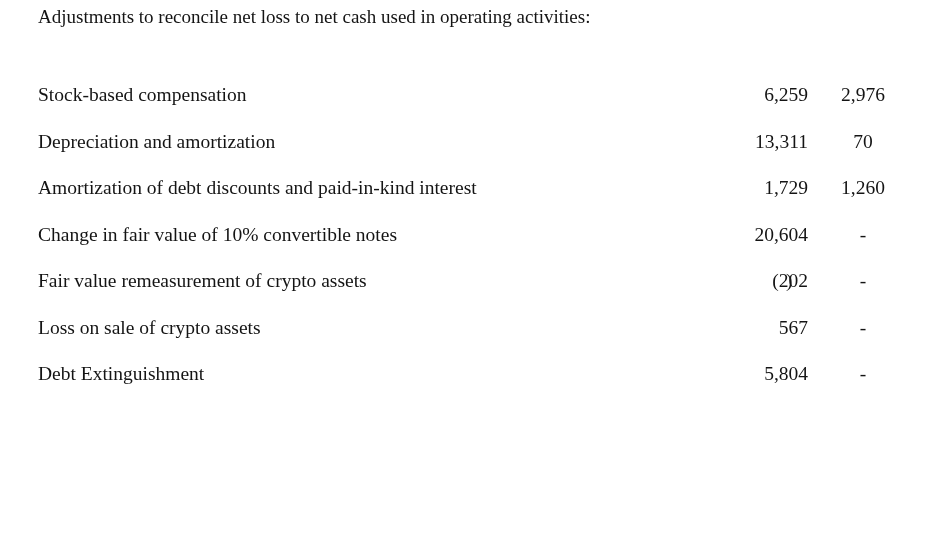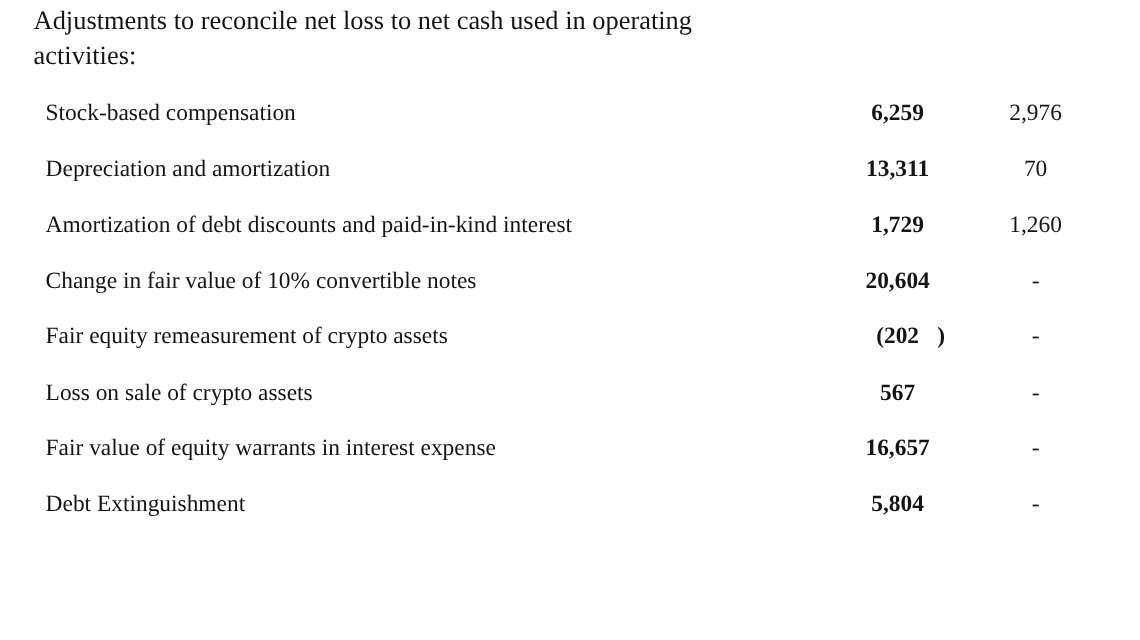--- a/index.html
+++ b/index.html
@@ -16,24 +16,24 @@
   }
   .page {
     position: relative;
     width: 950px;
     height: 533px;
     box-sizing: border-box;
     padding: 0;
   }
   .intro {
     position: absolute;
-    left: 28px;
+    left: 38px;
     top: 2px;
     width: 570px;
-    font-size: 22px;
+    font-size: 19px;
     line-height: 29px;
     color: #141414;
   }
   table.fin {
     position: absolute;
     left: 38px;
     top: 72px;
     width: 880px;
     border-collapse: collapse;
     font-size: 19.5px;
@@ -45,22 +45,21 @@
     height: 46.5px;
     line-height: 46.5px;
     white-space: nowrap;
   }
   td.label {
     width: 650px;
     padding-left: 2px;
   }
   td.num1 {
     width: 120px;
-    text-align: center;
-    font-weight: bold;
+    text-align: right;
   }
   td.num2 {
     text-align: center;
   }
   .val-wrap {
     display: inline-block;
     position: relative;
     min-width: 110px;
   }
   .close-paren {
@@ -117,51 +116,41 @@
         <td class="num1">
           <span class="val-wrap">
             <span>20,604</span>
             <span class="close-paren"></span>
           </span>
         </td>
         <td class="num2">-</td>
       </tr>
 
       <tr>
-        <td class="label">Fair equity remeasurement of crypto assets</td>
+        <td class="label">Fair value remeasurement of crypto assets</td>
         <td class="num1">
           <span class="val-wrap">
             <span>(202</span>
             <span class="close-paren">)</span>
           </span>
         </td>
         <td class="num2">-</td>
       </tr>
 
       <tr>
         <td class="label">Loss on sale of crypto assets</td>
         <td class="num1">
           <span class="val-wrap">
             <span>567</span>
             <span class="close-paren"></span>
           </span>
         </td>
         <td class="num2">-</td>
       </tr>
 
-      <tr>
-        <td class="label">Fair value of equity warrants in interest expense</td>
-        <td class="num1">
-          <span class="val-wrap">
-            <span>16,657</span>
-            <span class="close-paren"></span>
-          </span>
-        </td>
-        <td class="num2">-</td>
-      </tr>
 
 
 
       <tr>
         <td class="label">Debt Extinguishment</td>
         <td class="num1">
           <span class="val-wrap">
             <span>5,804</span>
             <span class="close-paren"></span>
           </span>

